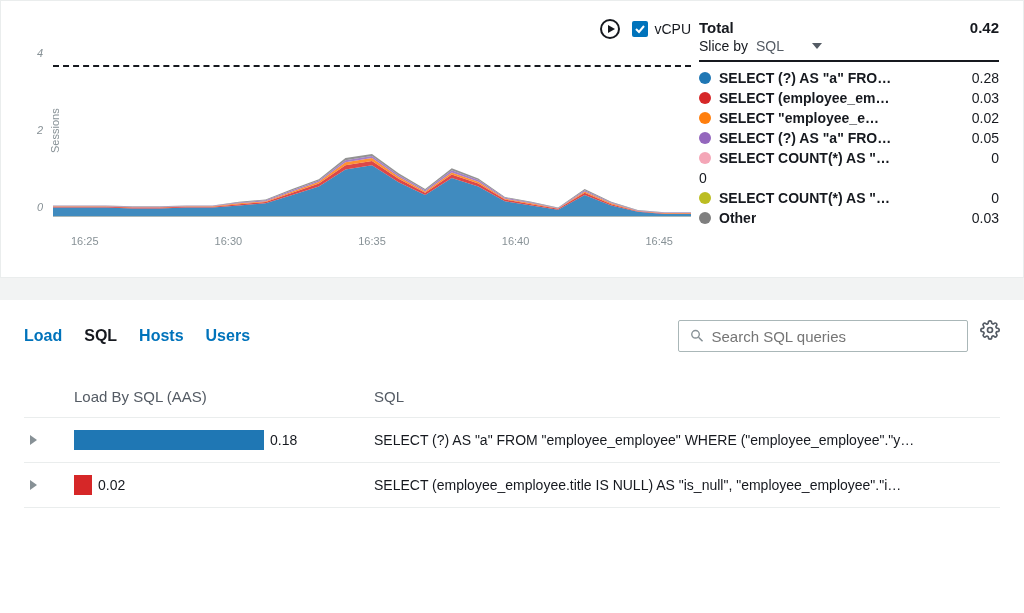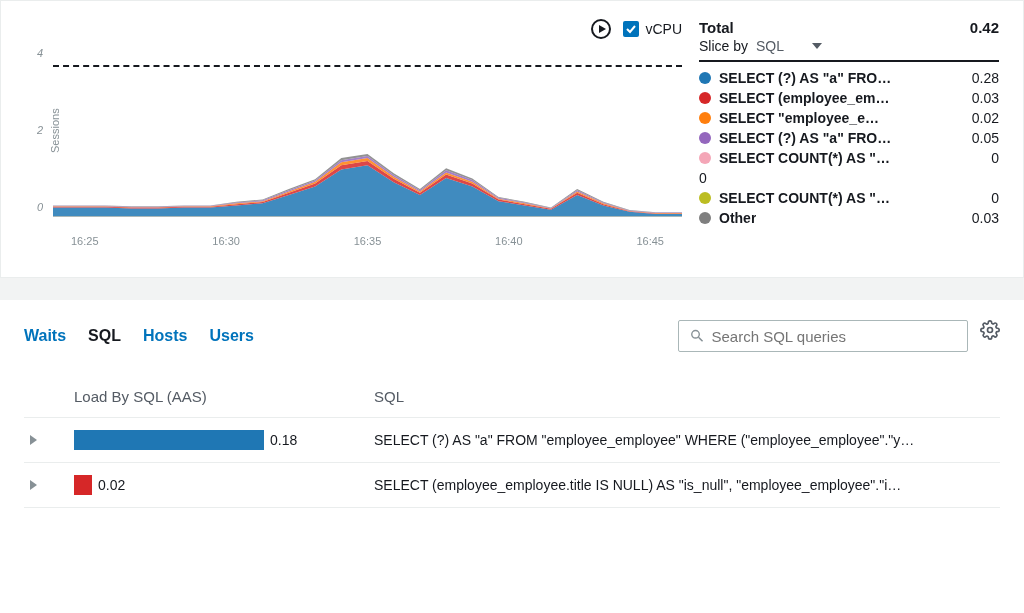--- a/index.html
+++ b/index.html
@@ -1,18 +1,18 @@
 <!DOCTYPE html>
 <html><head>
 <meta charset="utf-8">
 <style>
 *{box-sizing:border-box;margin:0;padding:0}
 body{font-family:-apple-system,BlinkMacSystemFont,"Segoe UI",Arial,sans-serif;background:#fff;color:#16191f;width:1024px}
 .top-panel{padding:18px 24px 30px 24px;border:1px solid #eaeded;background:#fff}
-.chart-area{display:flex;gap:17px}
+.chart-area{display:flex;gap:8px}
 .chart-left{flex:1;position:relative}
 .chart-right{width:300px}
 .chart-controls{display:flex;justify-content:flex-end;gap:12px;margin-bottom:8px;align-items:center}
 .play-icon{width:20px;height:20px;border:2.5px solid #16191f;border-radius:50%;display:flex;align-items:center;justify-content:center}
 .play-icon::after{content:"";border-left:7px solid #16191f;border-top:4px solid transparent;border-bottom:4px solid transparent;margin-left:2px}
 .vcpu-check{display:flex;align-items:center;gap:6px;font-size:14px;color:#16191f}
 .checkbox{width:16px;height:16px;background:#0073bb;border-radius:2px;display:flex;align-items:center;justify-content:center}
 .checkbox svg{width:12px;height:12px}
 .totals-row{display:flex;justify-content:space-between;font-weight:700;font-size:15px;margin-bottom:2px}
 .slice-row{display:flex;align-items:center;gap:8px;font-size:14px;border-bottom:2px solid #16191f;padding-bottom:6px;margin-bottom:8px}
@@ -165,21 +165,21 @@
         </div>
     </div>
   </div>
 </div>
 
 <div class="spacer"></div>
 
 <div class="bottom-panel">
   <div class="tab-search-row">
     <div class="tabs">
-      <span class="tab">Waits</span>
+      <span class="tab">Load</span>
       <span class="tab active">SQL</span>
       <span class="tab">Hosts</span>
       <span class="tab">Users</span>
     </div>
     <div class="search-gear">
       <div class="search-box">
         <svg class="search-icon" viewBox="0 0 24 24">
             <path d="M15.5 14h-.79l-.28-.27A6.47 6.47 0 0016 9.5 6.5 6.5 0 109.5 16c1.61 0 3.09-.59 4.23-1.57l.27.28v.79l5 4.99L20.49 19l-4.99-5zM9.5 14A4.5 4.5 0 119.5 5a4.5 4.5 0 010 9z"></path>
           </svg>
         <input placeholder="Search SQL queries" style="">

